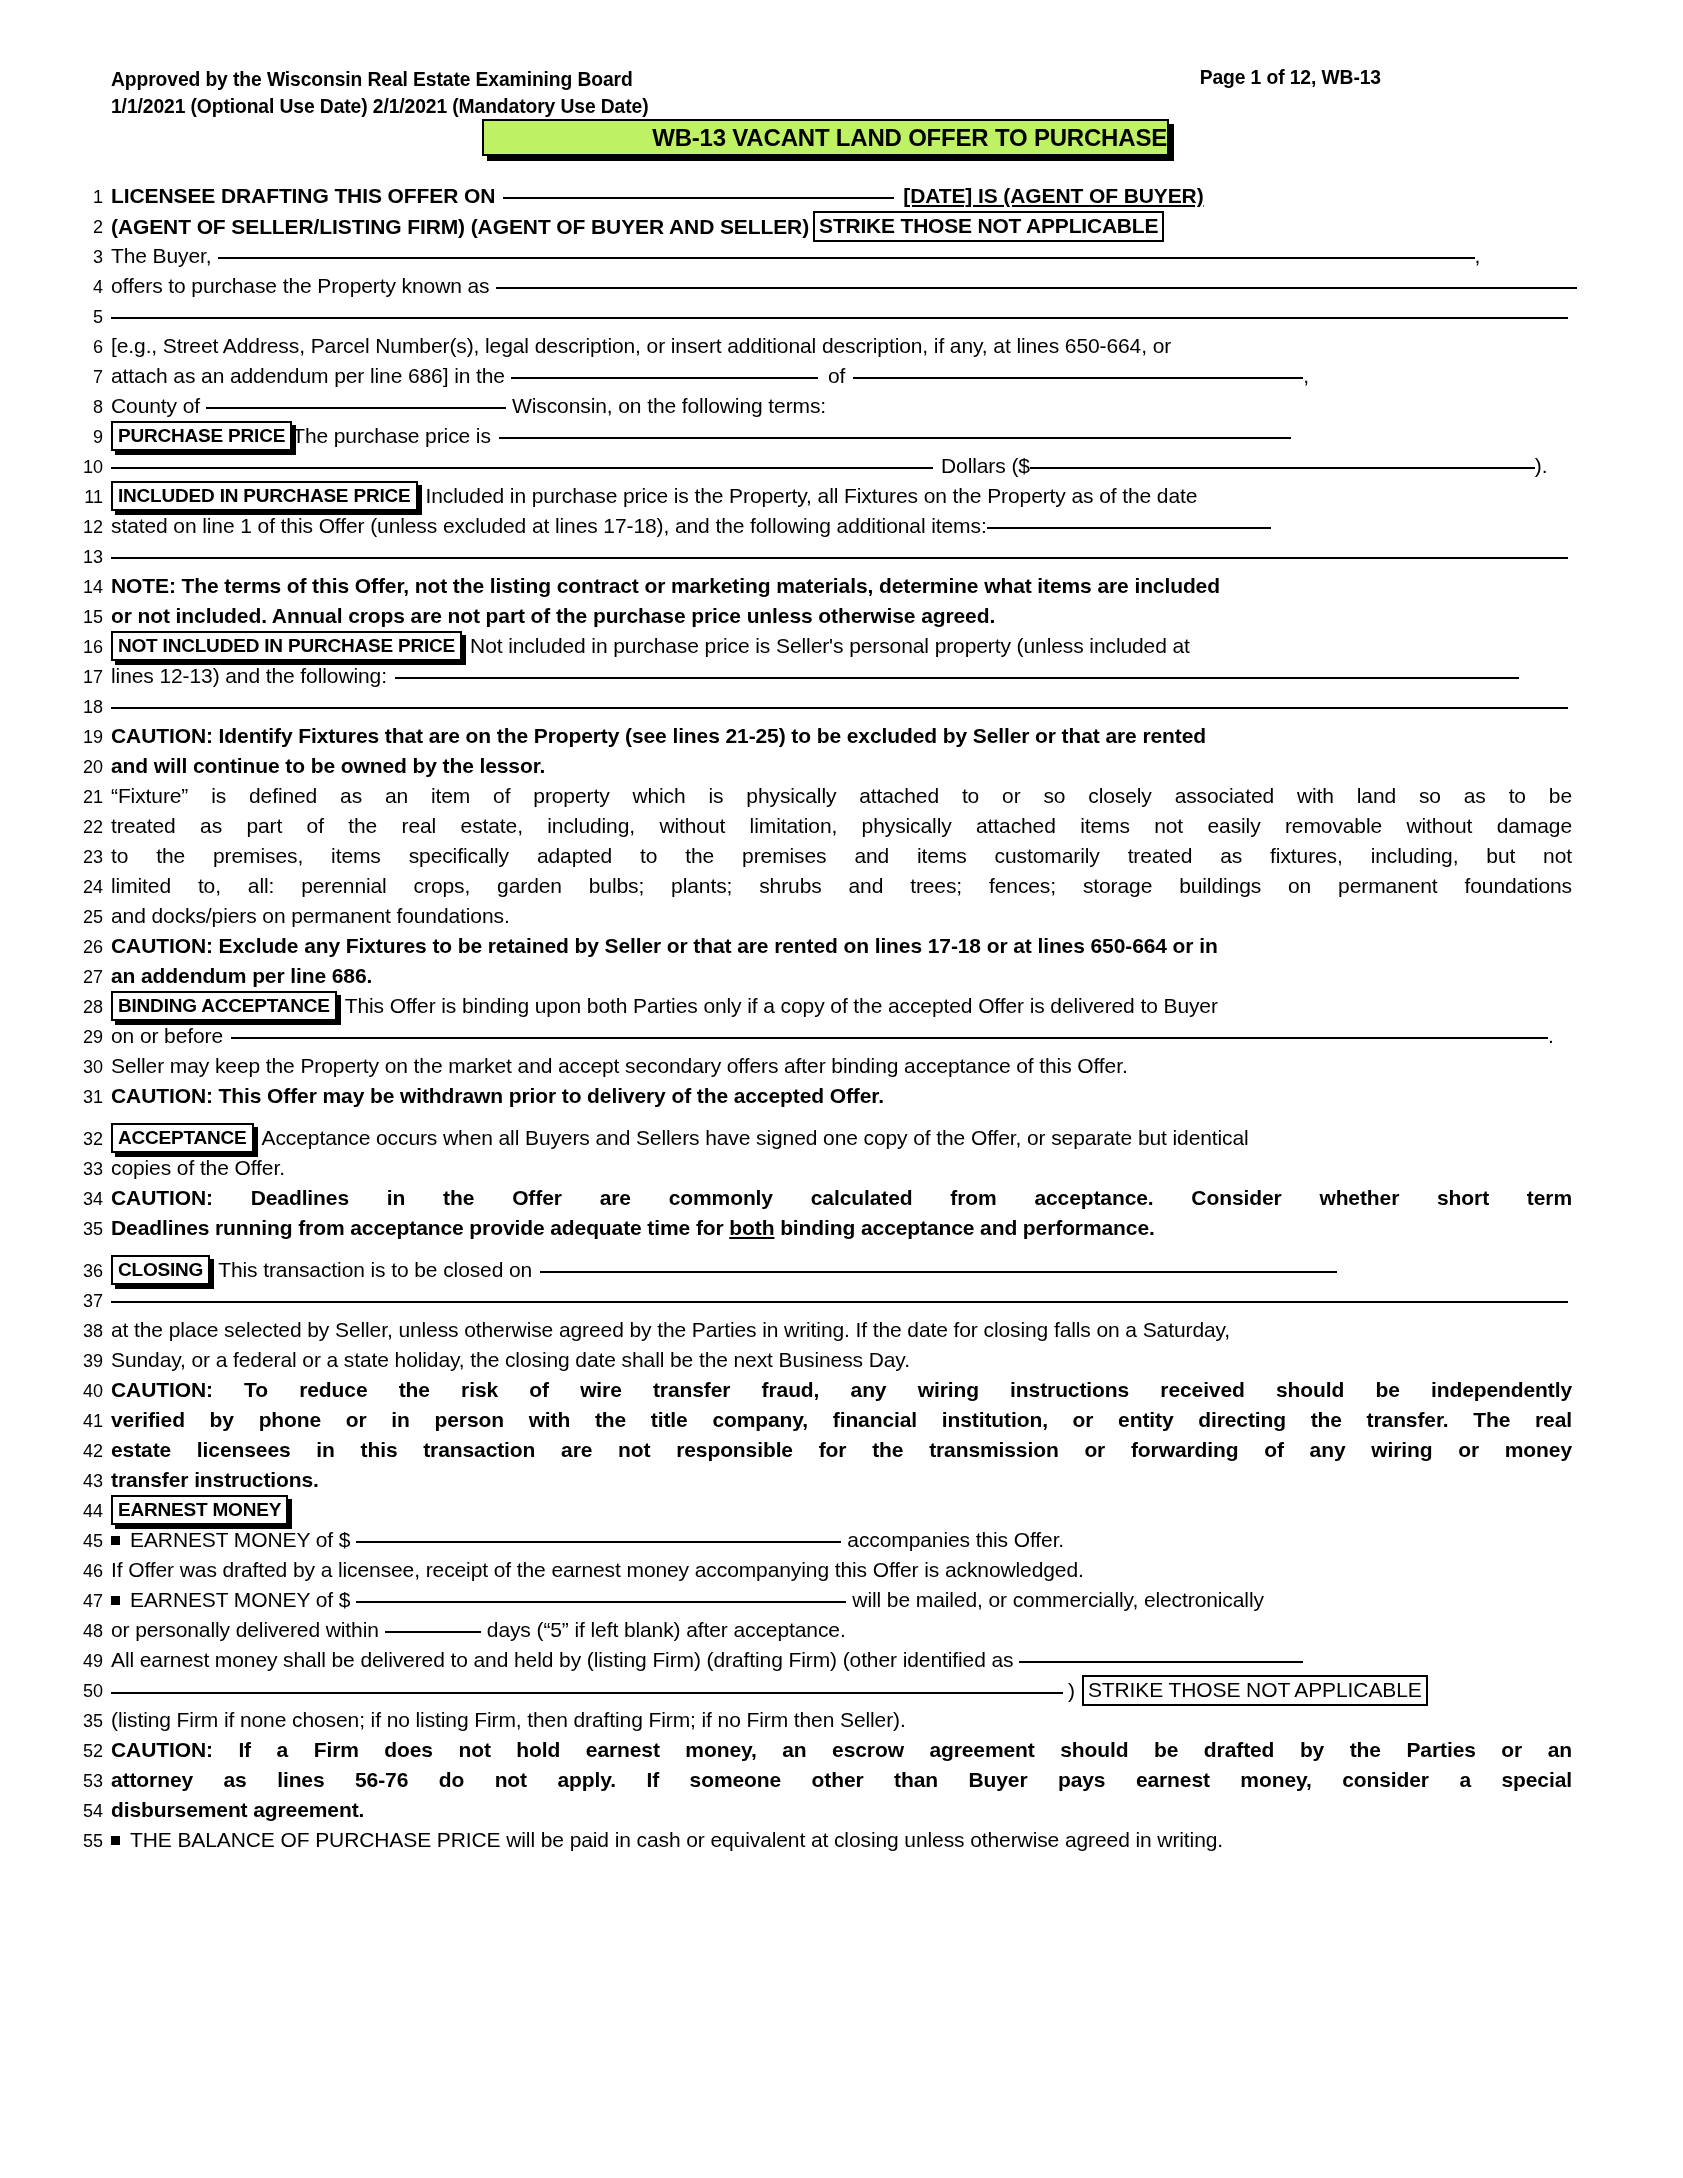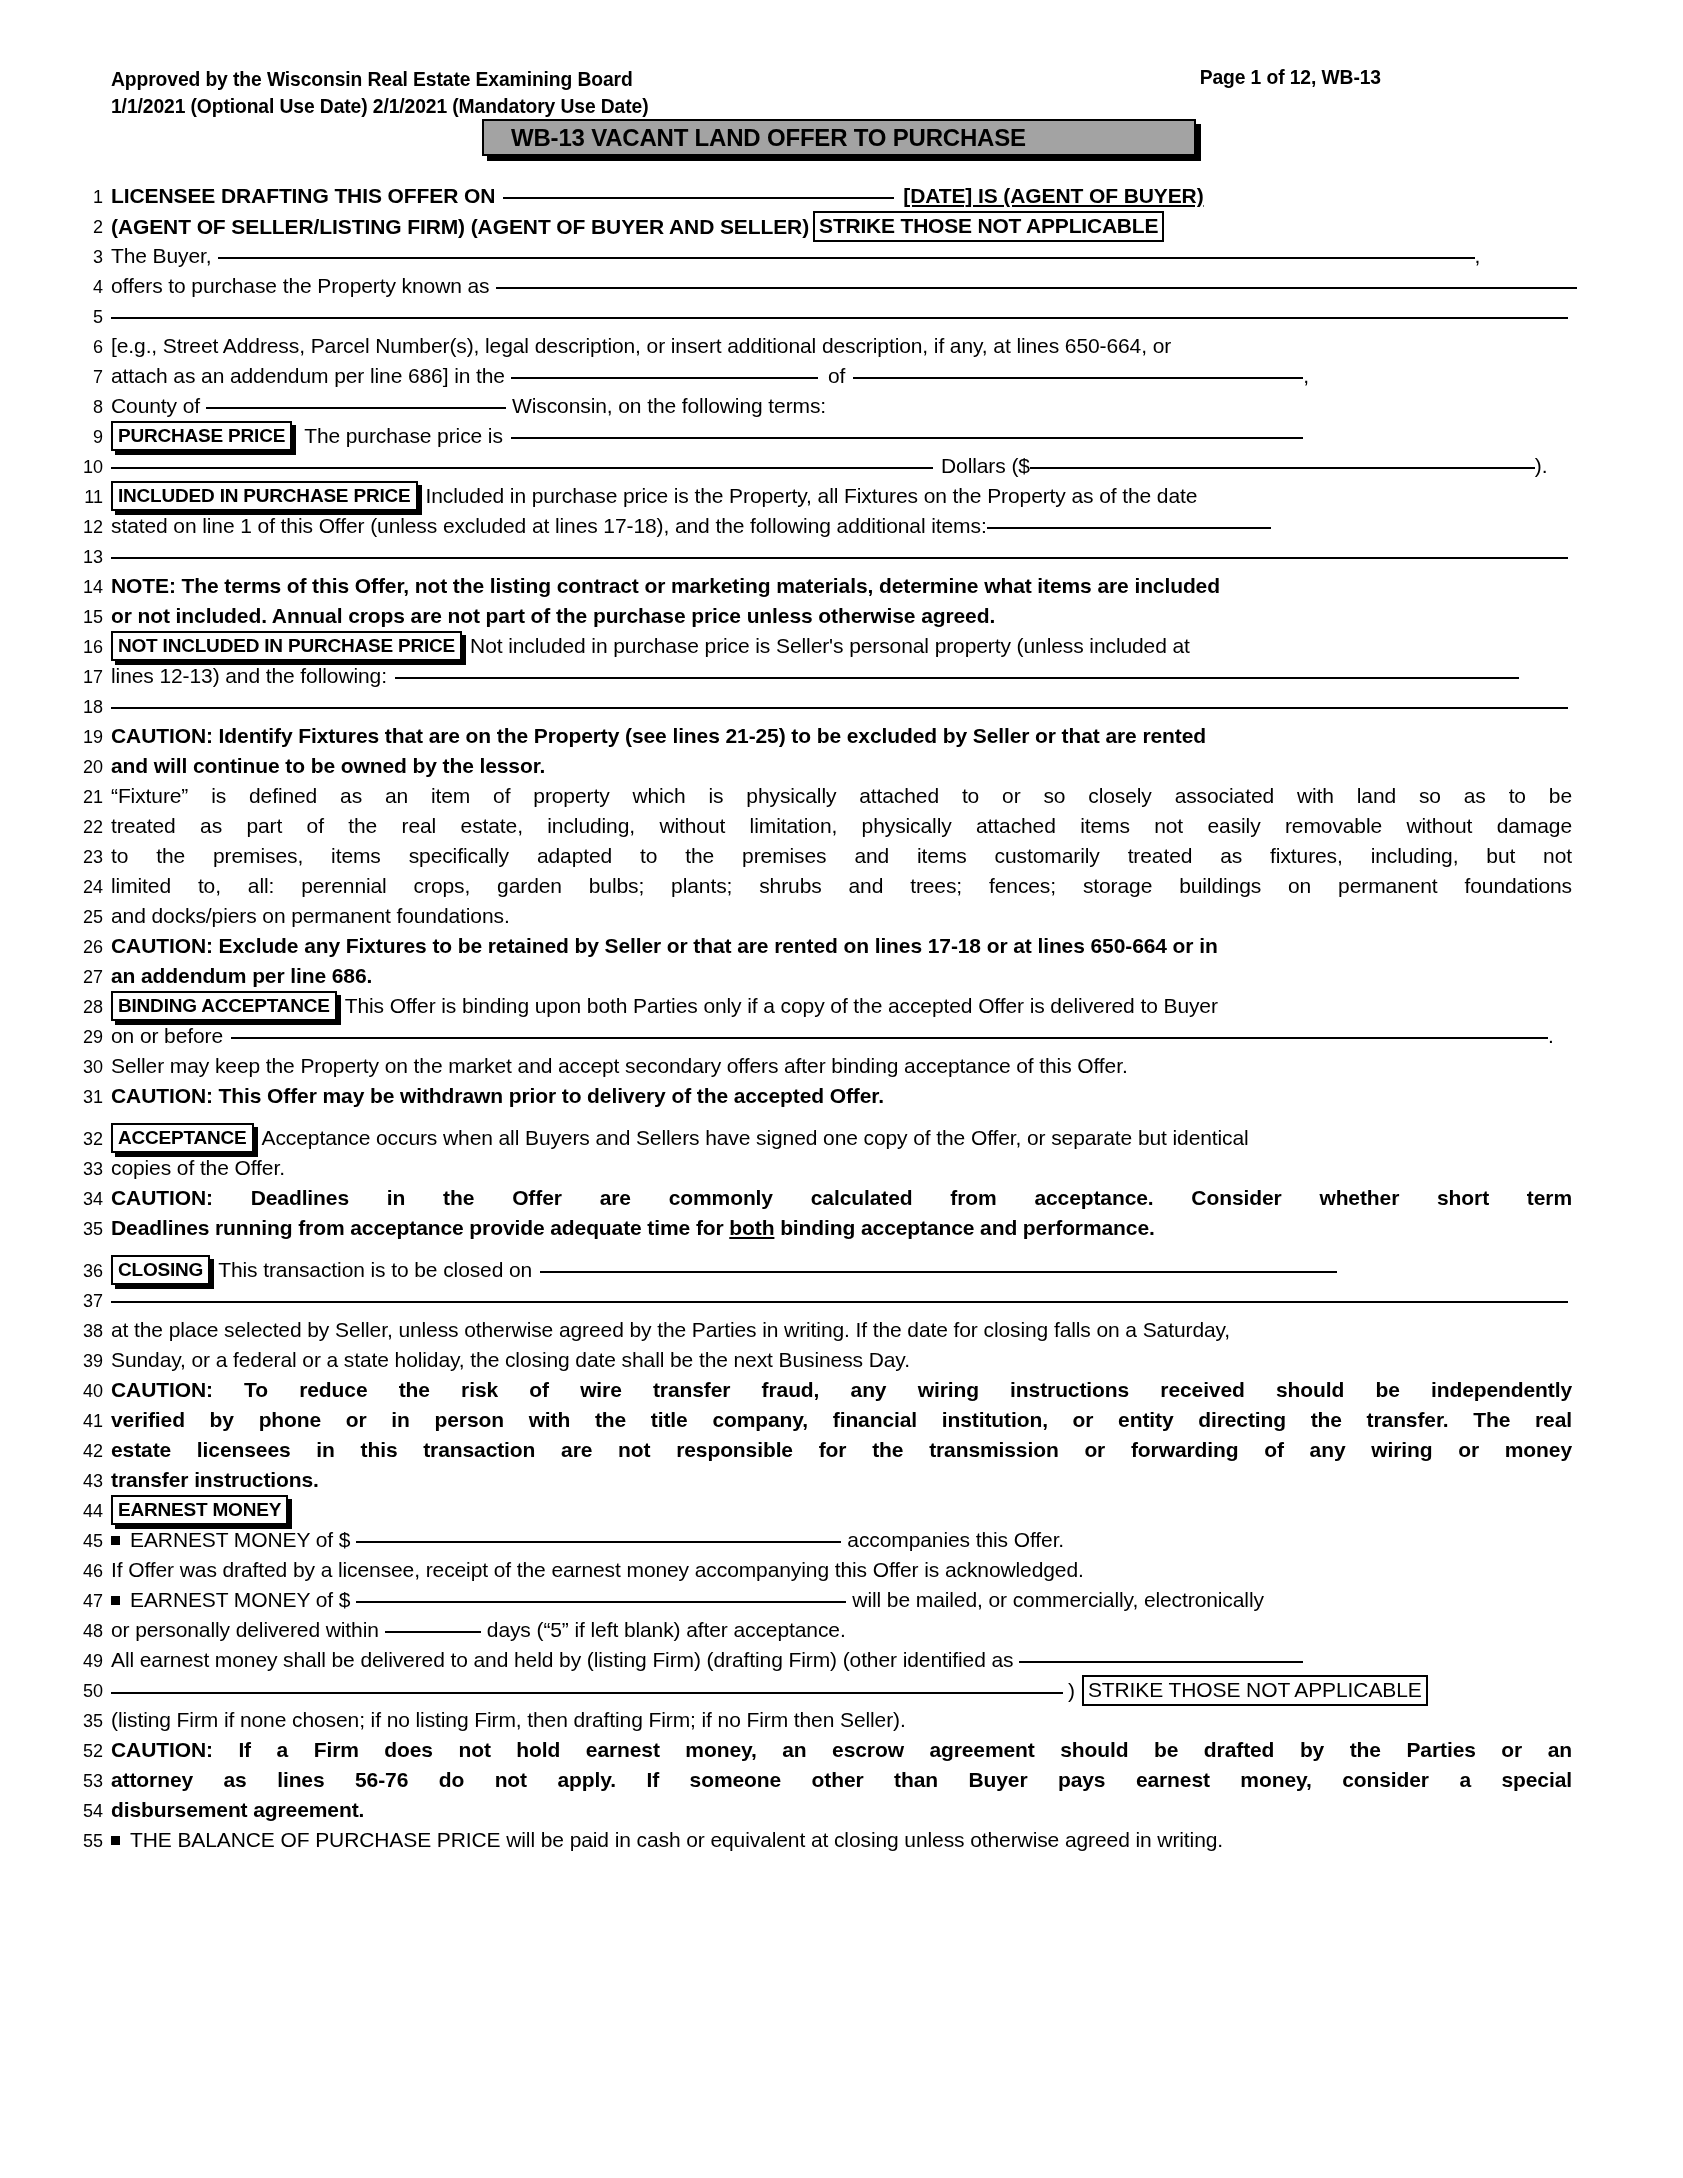--- a/index.html
+++ b/index.html
@@ -57,23 +57,22 @@
   }
   .titlebar {
     position: absolute;
     left: 0; top: 0;
     width: 683px;
     height: 33px;
     border: 2.5px solid #000;
     box-shadow: 5px 5px 0 0 #000;
     display: flex;
     align-items: center;
-    justify-content: flex-start;
-    background: #a3a3a3;
-    padding-left: 27px;
+    justify-content: flex-end;
+    background: #bef264;
   }
   .titlebar span {
     font-size: 24px;
     font-weight: bold;
     letter-spacing: -0.2px;
     white-space: nowrap;
   }
 
   
   .body {
@@ -223,21 +222,21 @@
       <div class="txt"><span>attach as an addendum per line 686] in the</span><span class="rule" style="width:307px;margin-left:6px;"></span><span style="margin-left:10px;">of</span><span class="rule" style="width:450px;margin-left:8px;"></span><span>,</span></div>
     </div>
 
     <div class="ln">
       <div class="num">8</div>
       <div class="txt"><span>County of</span><span class="rule" style="width:300px;margin-left:6px;"></span><span style="margin-left:6px;">Wisconsin, on the following terms:</span></div>
     </div>
 
     <div class="ln">
       <div class="num">9</div>
-      <div class="txt"><span class="boxhd">PURCHASE PRICE</span><span style="margin-left:12px;">The purchase price is</span><span class="rule" style="width:792px;margin-left:8px;"></span></div>
+      <div class="txt"><span class="boxhd">PURCHASE PRICE</span><span style="margin-left:0;">The purchase price is</span><span class="rule" style="width:792px;margin-left:8px;"></span></div>
     </div>
 
     <div class="ln">
       <div class="num">10</div>
       <div class="txt"><span class="rule" style="width:822px;"></span><span style="margin-left:8px;">Dollars ($</span><span class="rule" style="width:505px;"></span><span>).</span></div>
     </div>
 
     <div class="ln">
       <div class="num">11</div>
       <div class="txt"><span class="boxhd">INCLUDED IN PURCHASE PRICE</span><span style="margin-left:8px;">Included in purchase price is the Property, all Fixtures on the Property as of the date</span></div>

